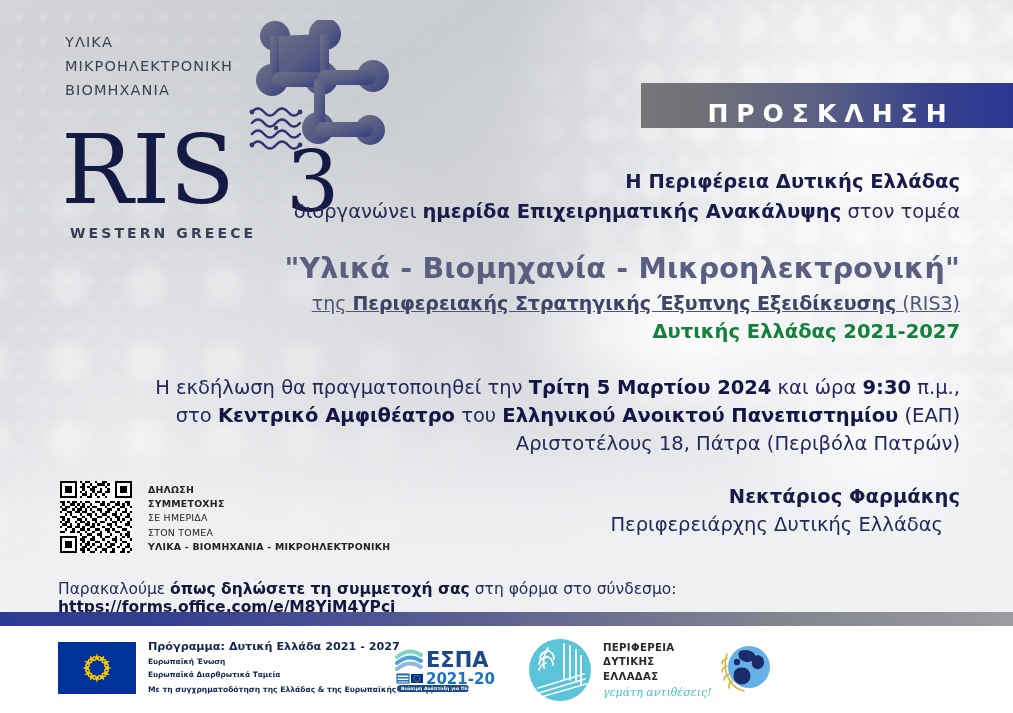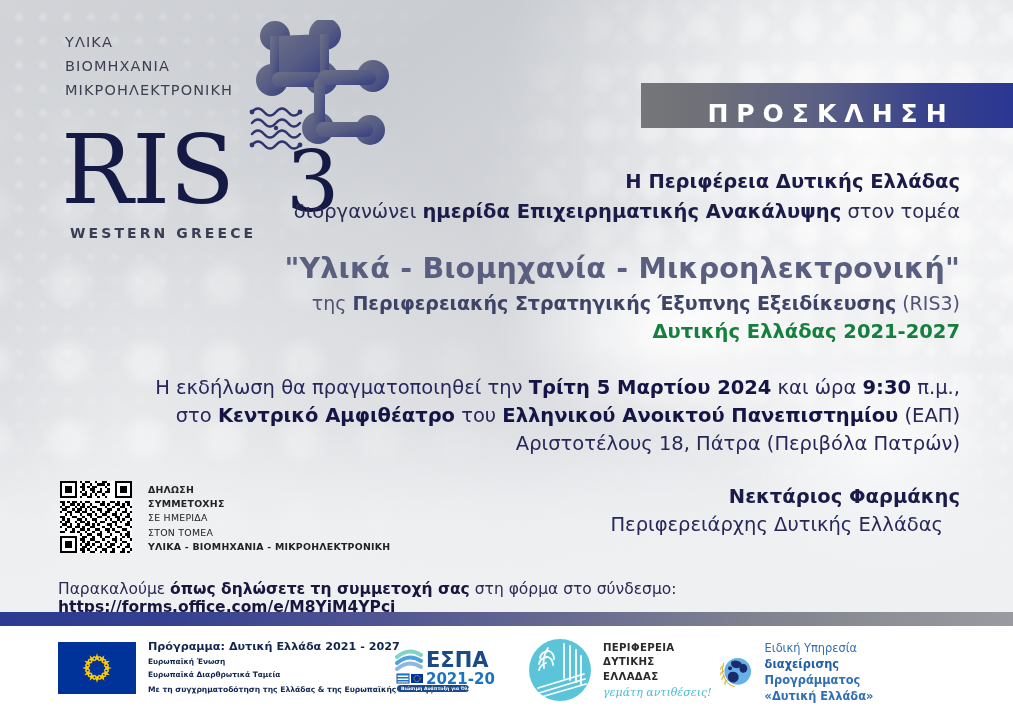--- a/index.html
+++ b/index.html
@@ -113,21 +113,21 @@
   
   .tx{position:absolute;color:#1b1b4a;}
   .ln1{right:53px;top:170px;font-size:19.5px;font-weight:700;margin-left:48px;}
   .ln2{right:53px;top:200px;font-size:19.5px;font-weight:400;color:#2a2a55;}
   .ln2 b{font-weight:700;color:#1b1b4a;}
 
   .title-main{
     right:53px;top:252px;font-size:28.5px;font-weight:700;
     color:#5a5f80;letter-spacing:.2px;
   }
-  .title-sub{right:53px;top:292px;font-size:19px;font-weight:400;color:#4f5475;}
+  .title-sub{right:53px;top:292px;font-size:19px;font-weight:400;color:#4f5475;text-decoration:underline;}
   .title-sub b{font-weight:700;color:#3e4467;}
   .title-sub2{right:53px;top:320px;font-size:19.5px;font-weight:700;color:#15803d;}
 
   .ev1{right:53px;top:376px;font-size:19.5px;font-weight:400;color:#27275a;}
   .ev1 b{font-weight:700;color:#141446;}
   .ev2{right:53px;top:404px;font-size:19.5px;font-weight:400;color:#27275a;}
   .ev2 b{font-weight:700;color:#141446;}
   .ev3{right:53px;top:432px;font-size:19.5px;font-weight:400;color:#27275a;}
 
   .sig1{right:53px;top:485px;font-size:19.5px;font-weight:700;color:#1b1b4a;}
@@ -229,22 +229,22 @@
         <circle cx="6" cy="10" r="2.4"></circle>
           <circle cx="54" cy="10" r="2.4"></circle>
         <circle cx="6" cy="43" r="2.4"></circle>
           <circle cx="54" cy="43" r="2.4"></circle>
         <circle cx="30" cy="26" r="2.2"></circle>
       </g>
     </svg>
 
     <div class="logo-words">
       <div>ΥΛΙΚΑ</div>
+      <div>ΜΙΚΡΟΗΛΕΚΤΡΟΝΙΚΗ</div>
       <div>ΒΙΟΜΗΧΑΝΙΑ</div>
-      <div>ΜΙΚΡΟΗΛΕΚΤΡΟΝΙΚΗ</div>
     </div>
     <div class="logo-ris">RIS</div>
     <div class="logo-3">3</div>
     <div class="logo-sub">WESTERN GREECE</div>
   </div>
 
   <div class="invite-banner">
     <span>ΠΡΟΣΚΛΗΣΗ</span>
   </div>
 
@@ -591,20 +591,16 @@
           <circle cx="19" cy="22" r="3.2"></circle>
         </g>
         <g stroke="#d8b63a" stroke-width="1.6" fill="none" stroke-linecap="round">
           <path d="M9 14 q-5 14 3 27 q5 8 14 10"></path>
           <path d="M9 18 q-5 2 -5 6"></path>
             <path d="M9 26 q-5 2 -5 6"></path>
             <path d="M11 34 q-5 2 -5 6"></path>
           <path d="M14 41 q-4 3 -3 7"></path>
         </g>
       </svg>
-      <div class="eyd-txt">
-        <div class="eyd-1"><span>Ειδική Υπηρεσία </span><b>διαχείρισης</b></div>
-        <div class="eyd-2">Προγράμματος «Δυτική Ελλάδα»</div>
-      </div>
     </div>
 
   </div>
 </div>
 
 </body></html>

